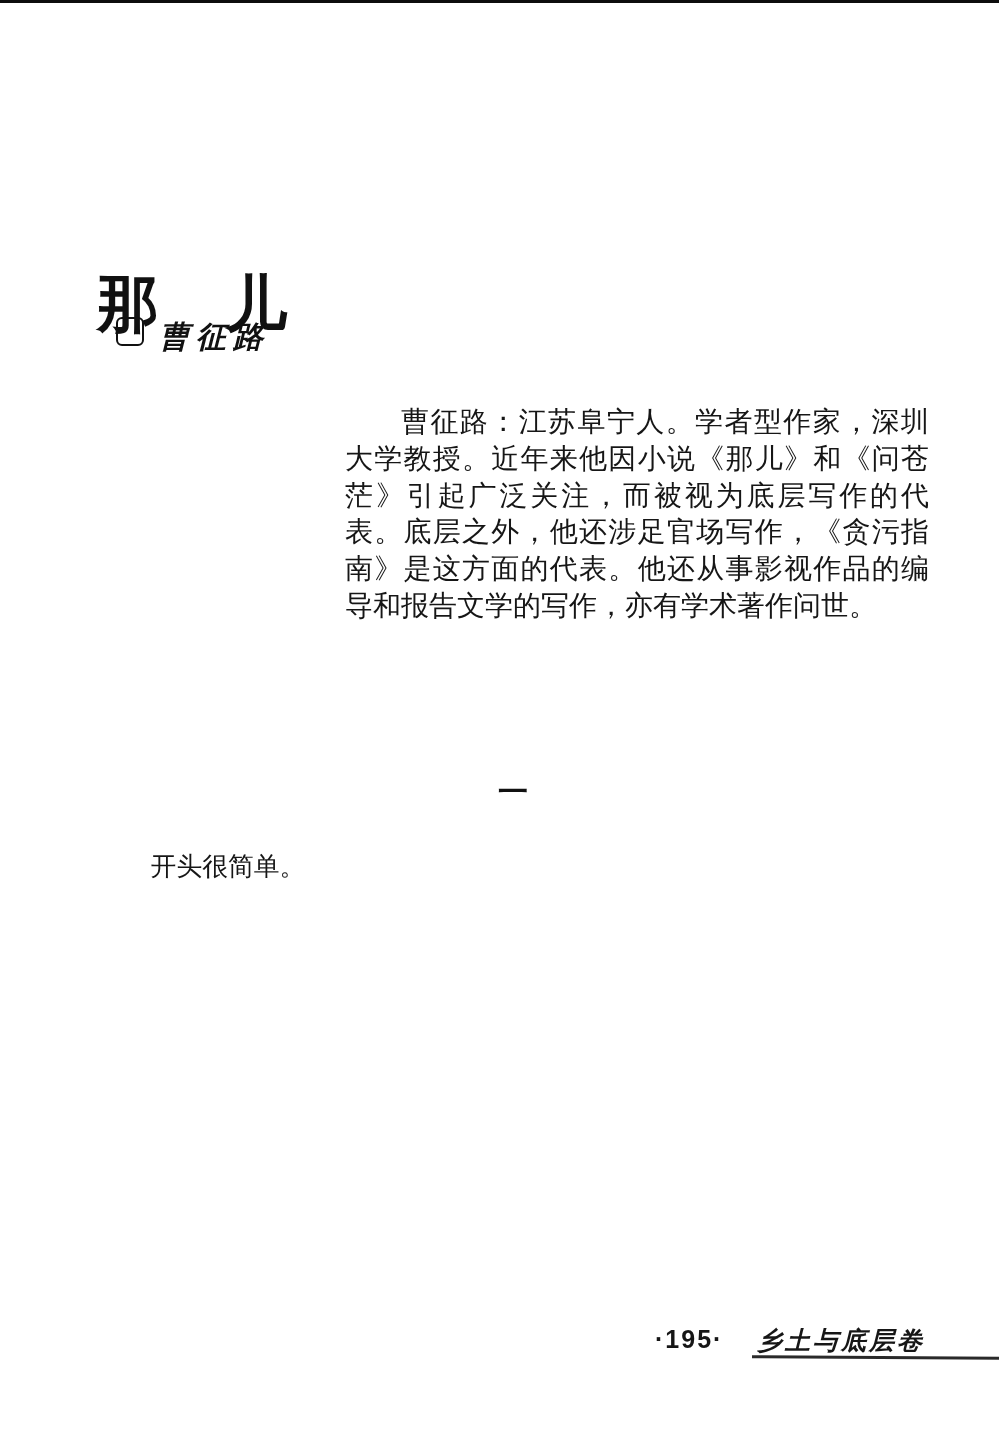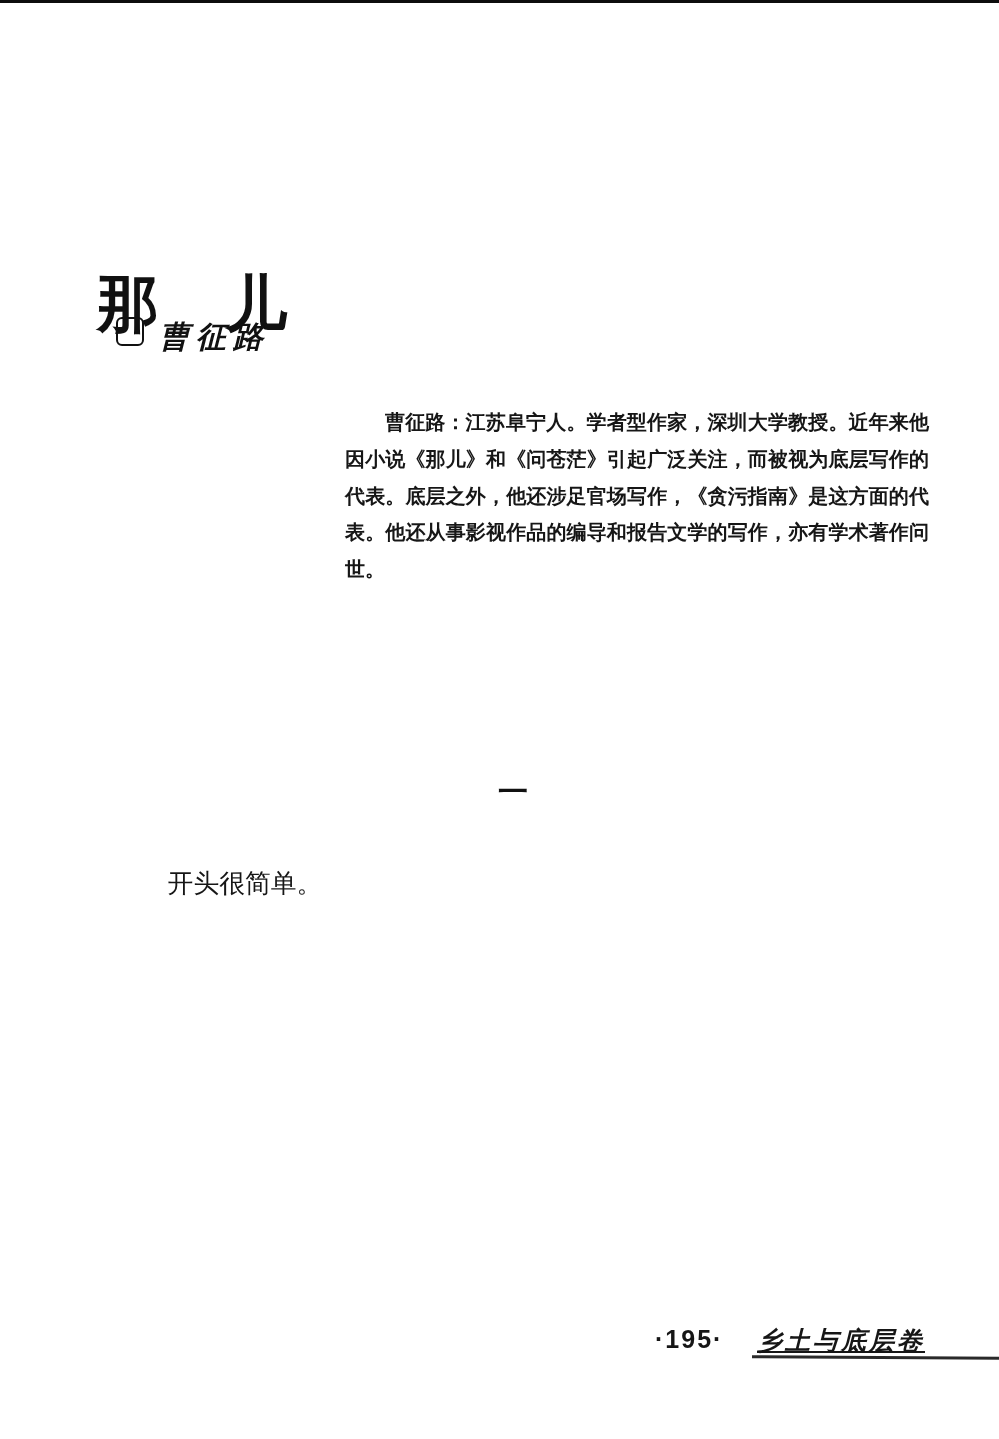--- a/index.html
+++ b/index.html
@@ -54,22 +54,22 @@
     font-weight: 600;
     letter-spacing: 7px;
     font-style: italic;
     color: #111;
   }
   .bio-block {
     position: absolute;
     left: 345px;
     top: 404px;
     width: 584px;
-    font-size: 20px;
-    font-weight: bold;
+    font-size: 28px;
+    font-weight: normal;
     line-height: 36.8px;
     text-align: justify;
     text-indent: 2em;
     color: #161616;
   }
   .section-heading {
     position: absolute;
     left: 99px;
     top: 772px;
     width: 828px;
@@ -82,21 +82,21 @@
     position: absolute;
     left: 99px;
     top: 849px;
     width: 829px;
     font-size: 25.8px;
     line-height: 34.4px;
     text-align: justify;
     color: #161616;
   }
   .body-text p {
-    margin: 17px;
+    margin: 0;
     padding: 0;
     text-indent: 2em;
   }
   .page-footer {
     position: absolute;
     left: 0; top: 1322px;
     width: 999px;
     height: 40px;
   }
   .page-number {
@@ -111,21 +111,20 @@
   .volume-title {
     position: absolute;
     left: 757px;
     top: 2px;
     font-size: 25px;
     font-weight: 600;
     font-style: italic;
     letter-spacing: 3px;
     font-family: "Liberation Serif", "DejaVu Serif", serif;
     color: #161616;
-    text-decoration: underline;
   }
   .footer-rule {
     position: absolute;
     left: 752px;
     top: 34px;
     width: 247px;
     height: 2.5px;
     background: #2a2a2a;
     transform: rotate(0.4deg);
   }

